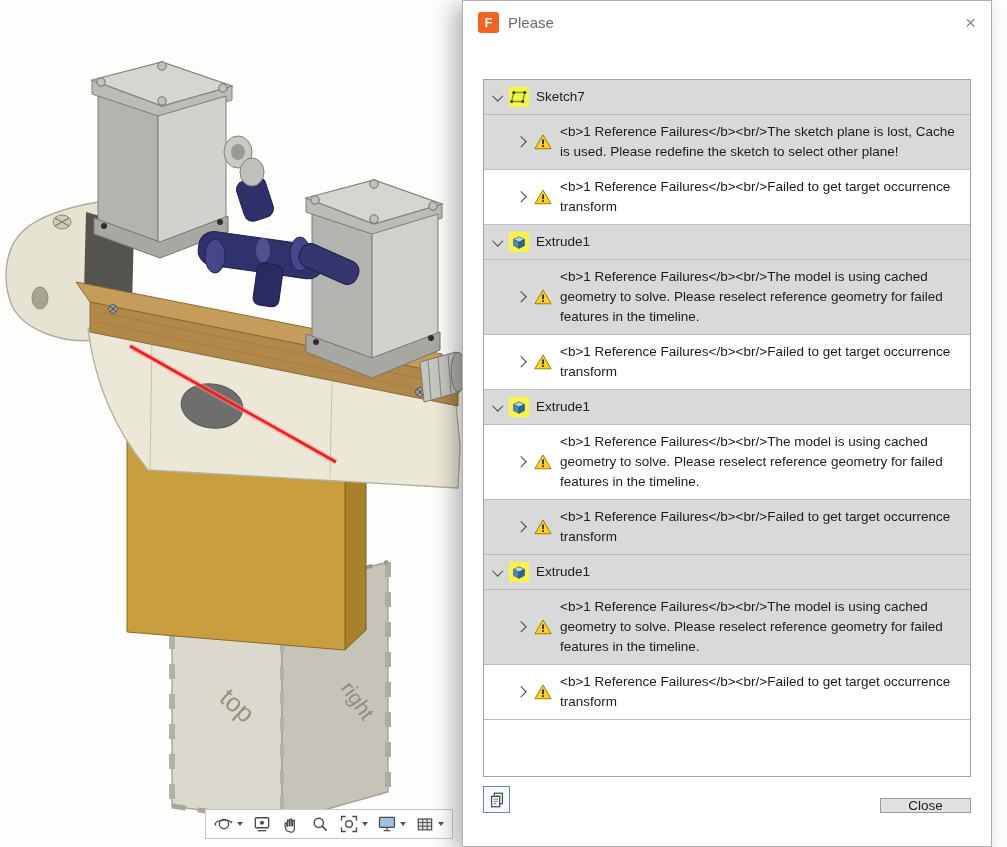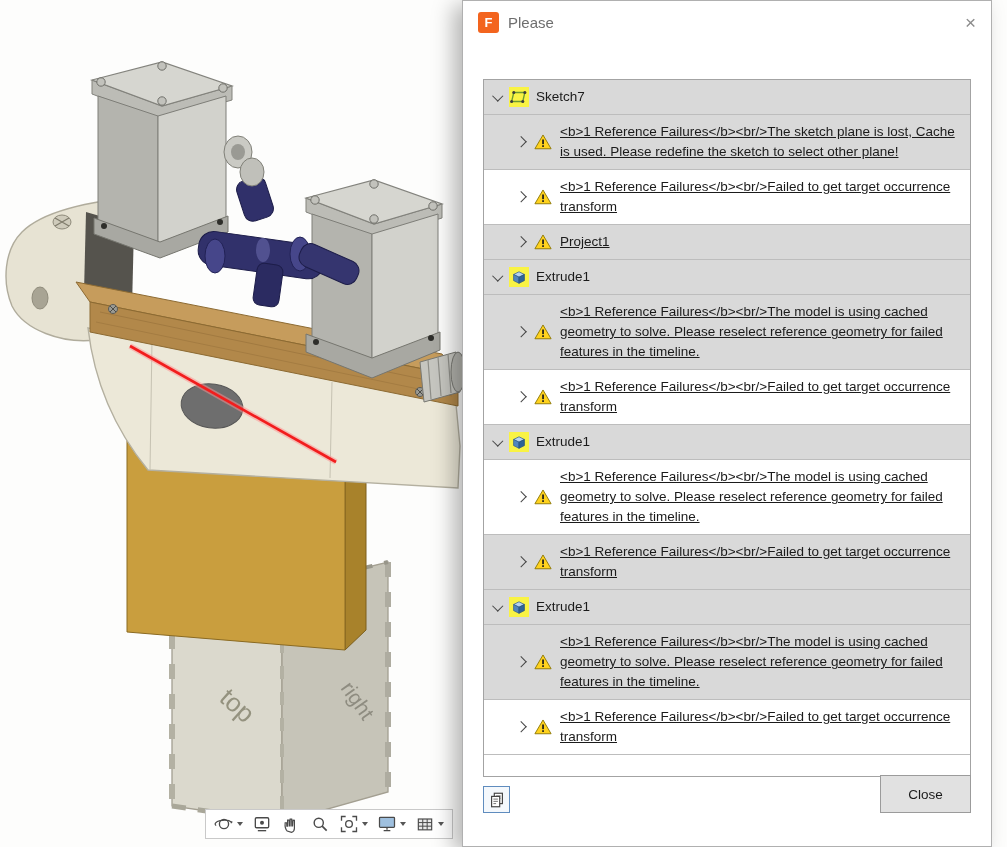--- a/index.html
+++ b/index.html
@@ -32,36 +32,36 @@
   .title{color:#6e6e6e;font-size:15px;margin-left:9px;}
   .close-x{margin-left:auto;color:#8c8c8c;font-size:19px;line-height:1;cursor:default;}
   .list{
     position:absolute;left:20px;top:78px;width:488px;height:698px;
     border:1px solid #a3a3a3;overflow:hidden;background:#ffffff;box-sizing:border-box;
   }
   .row{display:flex;align-items:center;padding:7px 6px;border-bottom:1px solid #bdbdbd;
     font-size:13.5px;color:#1b1b1b;line-height:20px;box-sizing:border-box;}
   .row.bg-gray{background:#d9d9d9;}
   .row.bg-white{background:#ffffff;}
-  .row.child{padding-left:30px;text-decoration:underline;}
+  .row.child{padding-left:30px;}
   .chevron{flex:0 0 16px;display:flex;align-items:center;justify-content:center;}
   .chevron::before{content:"";display:block;width:6.5px;height:6.5px;
     border-right:1.7px solid #444;border-bottom:1.7px solid #444;}
   .chevron.right::before{transform:rotate(-45deg);margin-left:-3px;}
   .chevron.down::before{transform:rotate(45deg);margin-top:-3px;}
   .row-icon{flex:0 0 20px;width:20px;height:20px;margin:0 7px 0 3px;
     display:flex;align-items:center;justify-content:center;}
   .row-icon svg{width:18px;height:18px;display:block;}
   .row-icon.hl{background:#f9f344;}
   .row-text{flex:1;}
   
   .copy-btn{position:absolute;left:20px;bottom:33px;width:27px;height:27px;background:#f4f8fc;
     border:1px solid #5f8cbe;display:flex;align-items:center;justify-content:center;box-sizing:border-box;}
   .copy-btn svg{width:18px;height:18px;}
-  .close-btn{position:absolute;right:20px;bottom:33px;width:91px;height:38px;background:#e1e1e1;
+  .close-btn{position:absolute;right:20px;bottom:33px;width:91px;height:15px;background:#e1e1e1;
     border:1px solid #9b9b9b;font-size:13.5px;color:#1b1b1b;
     display:flex;align-items:center;justify-content:center;box-sizing:border-box;cursor:default;}
 </style>
 </head>
 <body>
 
 <div class="viewport">
   <svg class="model-svg" width="462" height="847" viewBox="0 0 462 847">
 
     <g>
@@ -245,31 +245,20 @@
         <span class="chevron right"></span>
         <span class="row-icon">
           <svg viewBox="0 0 20 20">
             <path d="M10,2.2 L19,17.5 L1,17.5 Z" fill="#ffd21e" stroke="#8a7500" stroke-width="1"></path>
             <rect x="9.1" y="7.2" width="1.9" height="5.2" fill="#1a1a1a"></rect>
             <rect x="9.1" y="13.6" width="1.9" height="1.9" fill="#1a1a1a"></rect>
           </svg>
         </span>
         <span class="row-text">&lt;b&gt;1 Reference Failures&lt;/b&gt;&lt;br/&gt;Failed to get target occurrence transform</span>
       </div>
-      <div class="row bg-gray child">
-        <span class="chevron right"></span>
-        <span class="row-icon">
-          <svg viewBox="0 0 20 20">
-            <path d="M10,2.2 L19,17.5 L1,17.5 Z" fill="#ffd21e" stroke="#8a7500" stroke-width="1"></path>
-            <rect x="9.1" y="7.2" width="1.9" height="5.2" fill="#1a1a1a"></rect>
-            <rect x="9.1" y="13.6" width="1.9" height="1.9" fill="#1a1a1a"></rect>
-          </svg>
-        </span>
-        <span class="row-text">Project1</span>
-      </div>
       <div class="row bg-gray header">
         <span class="chevron down"></span>
         <span class="row-icon hl">
           <svg viewBox="0 0 20 20">
             <path d="M4,7.2 L10,4.2 L16,7.2 L10,10.2 Z" fill="#b8d4ee" stroke="#2d5c8f" stroke-width="0.8"></path>
             <path d="M4,7.2 L10,10.2 L10,17 L4,14 Z" fill="#5186bd" stroke="#2d5c8f" stroke-width="0.8"></path>
             <path d="M10,10.2 L16,7.2 L16,14 L10,17 Z" fill="#2f6497" stroke="#24507e" stroke-width="0.8"></path>
           </svg>
         </span>
         <span class="row-text">Extrude1</span>

